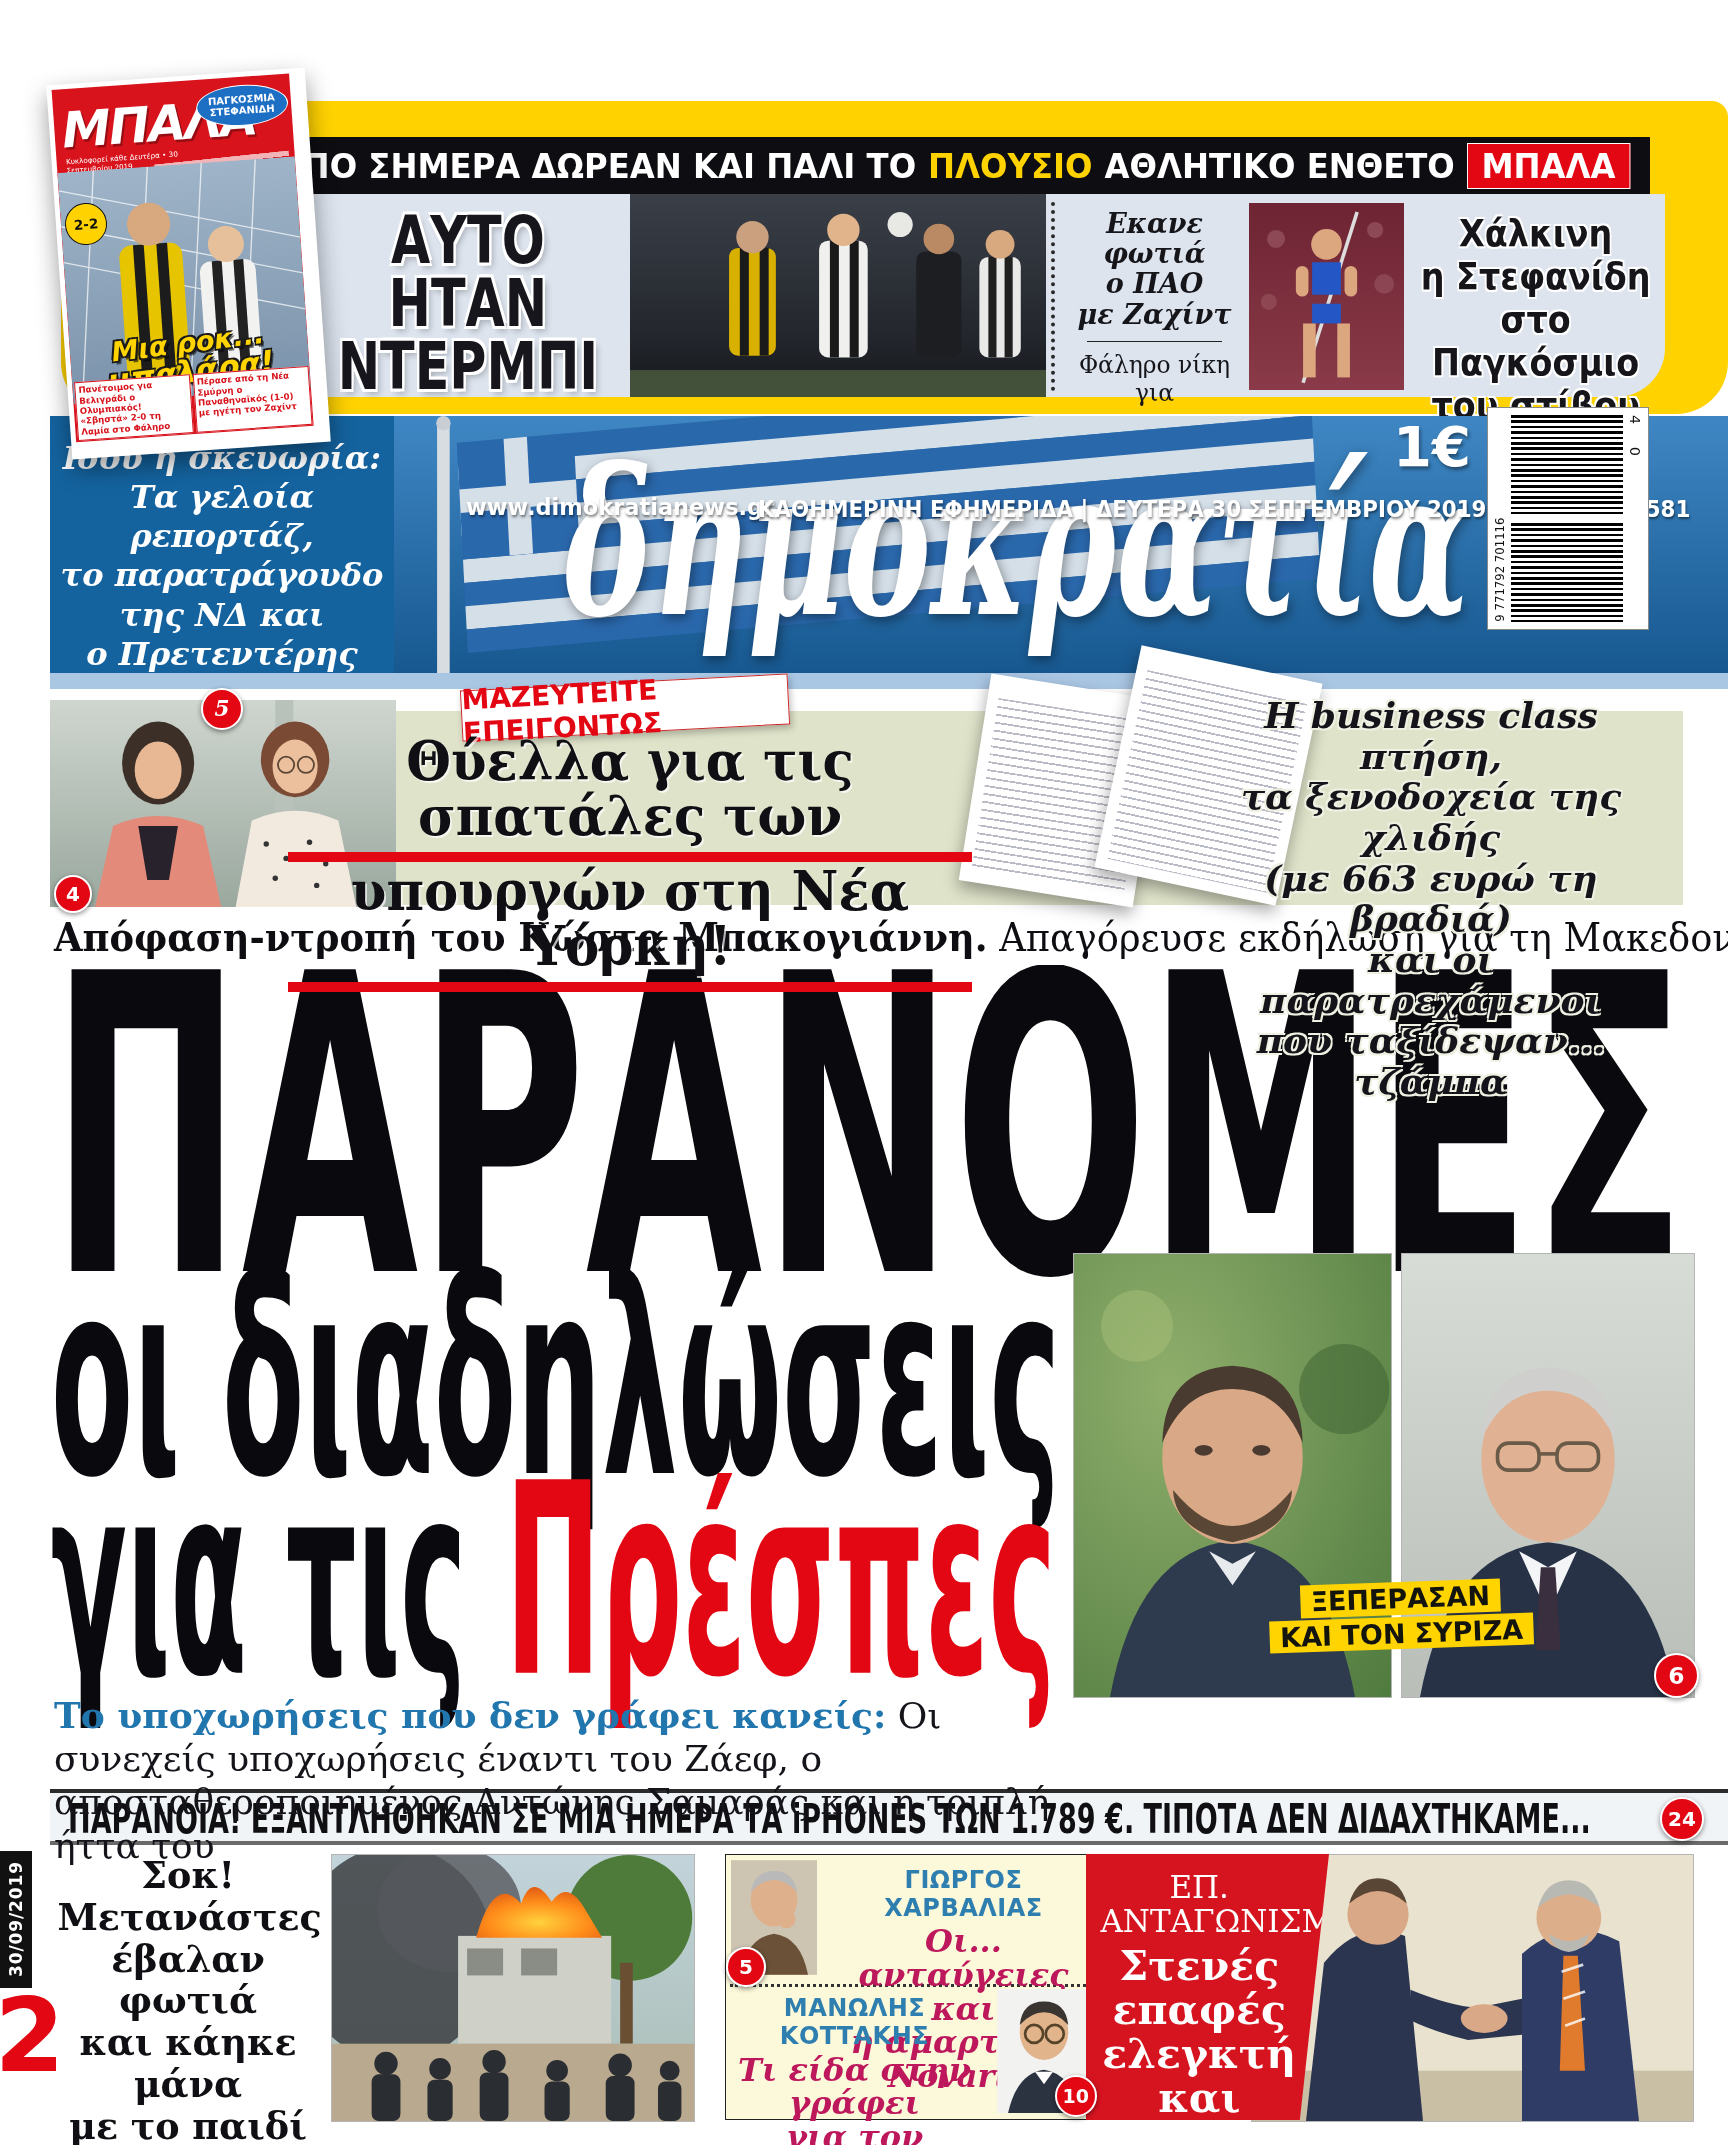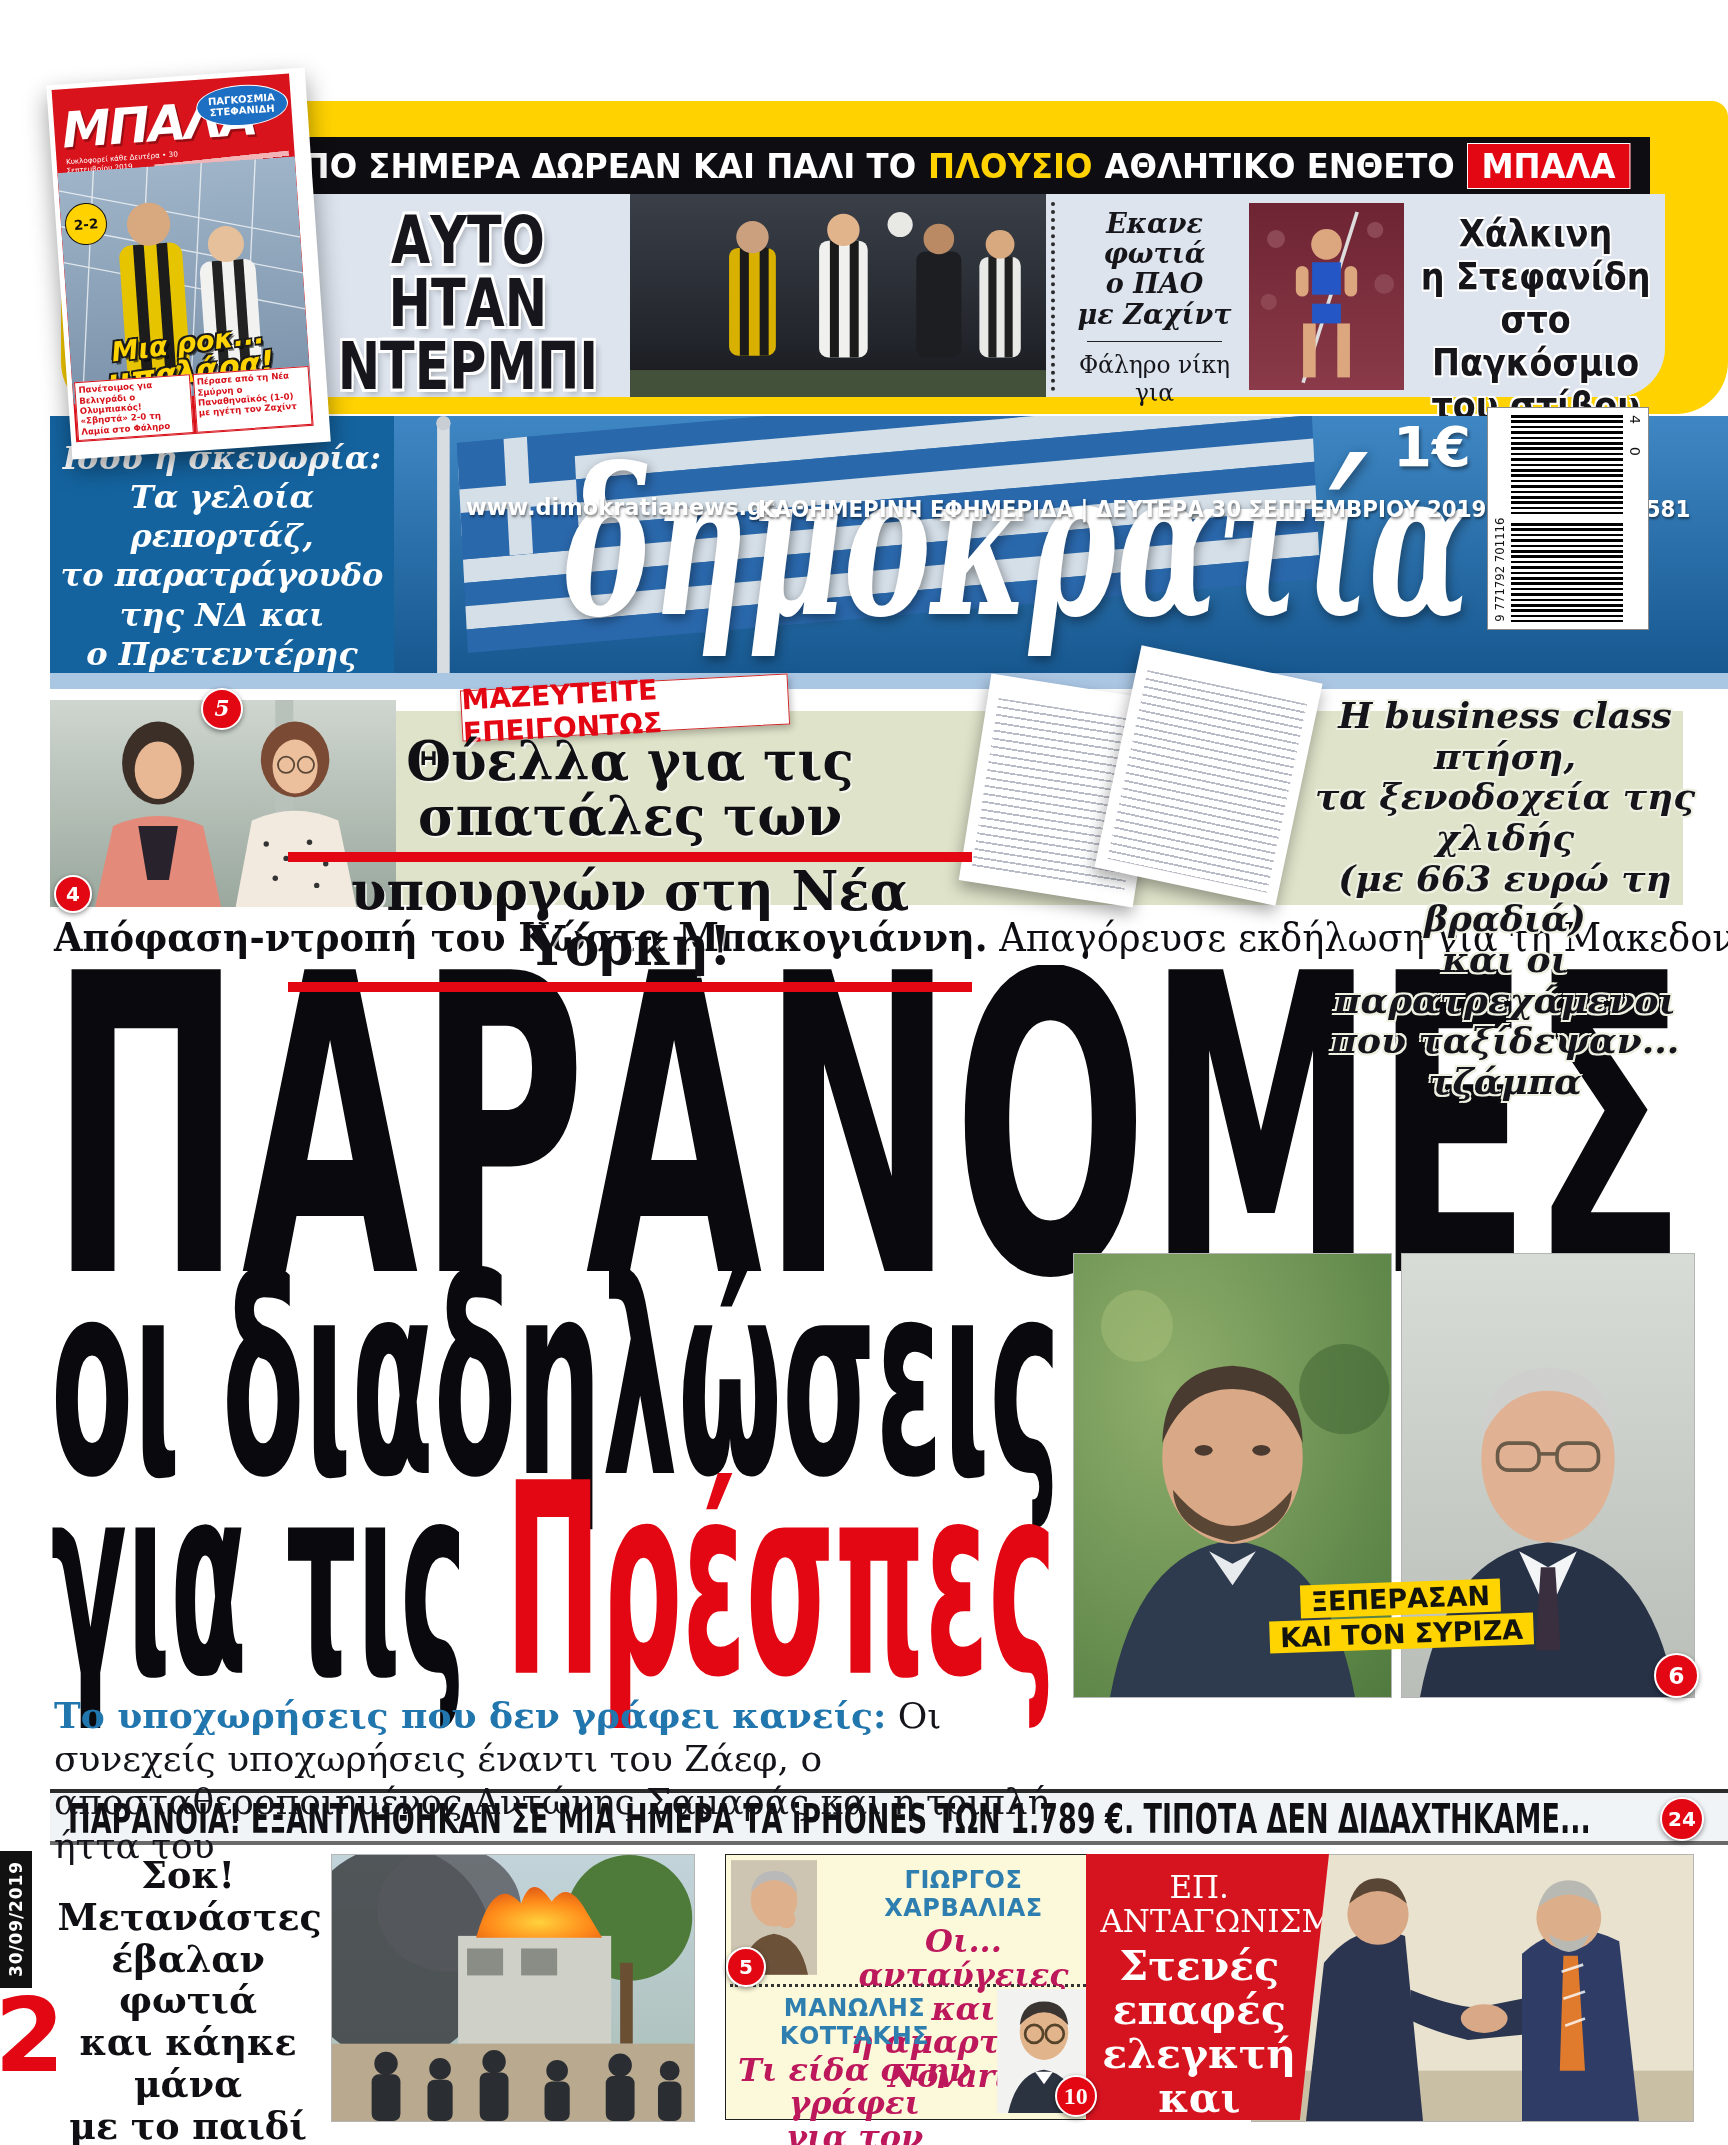--- a/index.html
+++ b/index.html
@@ -88,21 +88,21 @@
          transform:rotate(-3deg);display:flex;align-items:center;justify-content:center;
          color:#e30613;font-weight:bold;font-size:28px;z-index:3;box-shadow:1.8px 3.6px 7.2px rgba(0,0,0,.25);}
   .ny-head{left:270px;top:734px;width:720px;text-align:center;z-index:3;}
   .ny-head span{display:inline-block;font:bold 54px/1.02 "DejaVu Serif",serif;color:#101014;
          transform:scaleX(.95);border-bottom:10.8px solid #e30613;padding:0 5.4px 8px;
          text-shadow:1.8px 1.8px 0 rgba(255,255,255,.7);}
   .ny-head .row2{margin-top:1.8px;}
   .paper{background:#fff;box-shadow:0 7.2px 16px rgba(0,0,0,.35);z-index:2;padding:23.4px 10.8px 10.8px;box-sizing:border-box;}
   .paper .plines{width:100%;height:100%;
      background:repeating-linear-gradient(180deg,#b9bcc6 0 1.8px,transparent 1.8px 8px);}
-  .ny-right{left:1314px;top:695px;width:382px;text-align:center;z-index:3;color:#14141a;
+  .ny-right{left:1240px;top:695px;width:382px;text-align:center;z-index:3;color:#14141a;
             font:bold italic 36px/1.13 "DejaVu Serif",serif;
             text-shadow:-1.8px -1.8px 0 #eef0e2,1.8px -1.8px 0 #eef0e2,-1.8px 1.8px 0 #eef0e2,1.8px 1.8px 0 #eef0e2;}
   .pgc{border-radius:50%;background:#e30613;color:#fff;border:2.7px solid #fff;
        box-shadow:0 1.8px 5.4px rgba(0,0,0,.45);display:flex;align-items:center;justify-content:center;
        font-weight:bold;z-index:8;}
   .pgc4{left:54px;top:875px;width:34px;height:34px;font-size:20px;}
   .pgc5m{width:38px;height:38px;font-size:21.6px;margin:14.4px auto 0;}
 
   
   .kicker{left:54px;top:913px;white-space:nowrap;transform:scaleX(.92);transform-origin:left top;
@@ -140,21 +140,21 @@
           box-sizing:border-box;}
   .colrow{position:relative;height:129px;}
   .colrow .nm{color:#2e7fb0;font-weight:bold;font-size:24px;letter-spacing:0.5px;}
   .colrow .tt{font:bold italic 32px/1.05 "DejaVu Serif",serif;color:#be185d;margin-top:3.6px;}
   .c1txt{margin-left:106px;text-align:center;padding-top:10.8px;}
   .c2txt{margin-right:112px;text-align:center;padding-top:7.2px;}
   .dotline{border-top:3.6px dotted #333;margin:0 3.6px;}
   .colph1{position:absolute;left:5.4px;top:5.4px;}
   .colph2{position:absolute;right:3.6px;top:1.8px;}
   .pgc5{position:absolute;left:0px;top:92px;width:36px;height:36px;font-size:20px;}
-  .pgc10{position:absolute;right:-1.8px;top:88px;width:38px;height:38px;font-size:24px;font-family:Liberation Serif, serif;}
+  .pgc10{position:absolute;right:-1.8px;top:88px;width:38px;height:38px;font-size:19px;}
   .handshake{left:1251px;top:1854px;}
   .redbox{left:1086px;top:1854px;width:243px;height:266px;background:#d6141f;z-index:3;
           clip-path:polygon(0 0,100% 0,88% 100%,0 100%);box-sizing:border-box;
           padding:16px 31px 0 14.4px;color:#fff;text-align:center;}
   .redbox .kk{font:31px/1.1 "DejaVu Serif",serif;}
   .redbox .hh{font:bold 41px/1.08 "DejaVu Serif",serif;margin-top:5.4px;}
 </style>
 </head>
 <body>
 

